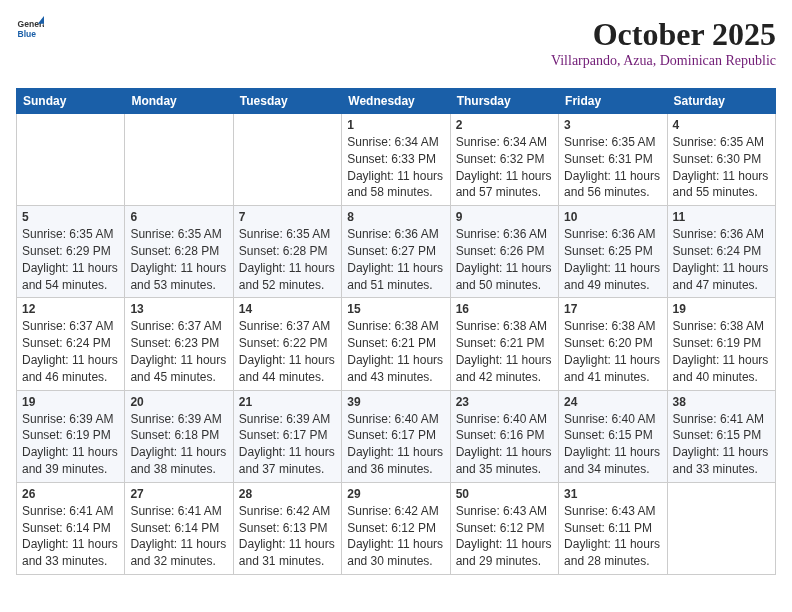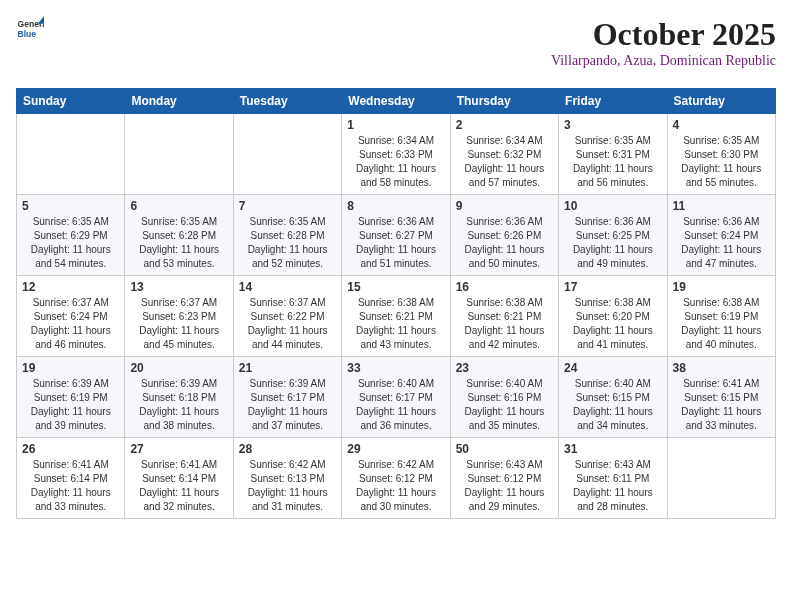--- a/index.html
+++ b/index.html
@@ -68,24 +68,23 @@
     }
     .calendar tr:nth-child(odd) td {
       background: #fff;
     }
     .day-number {
       font-size: 12px;
       font-weight: bold;
       margin-bottom: 2px;
     }
     .day-info {
-      font-size: 10px;
+      font-size: 12px;
       line-height: 1.4;
       color: #333;
-      text-align: center;
     }
     .empty-cell {
       background: #f9f9f9;
     }
   </style>
 </head>
 <body>
 
 <div class="header">
   <div class="logo">
@@ -266,21 +265,21 @@
 and 38 minutes.</div>
         </td>
         <td>
           <div class="day-number">21</div>
           <div class="day-info" style="white-space: pre-line;">Sunrise: 6:39 AM
 Sunset: 6:17 PM
 Daylight: 11 hours
 and 37 minutes.</div>
         </td>
         <td>
-          <div class="day-number">33</div>
+          <div class="day-number">39</div>
           <div class="day-info" style="white-space: pre-line;">Sunrise: 6:40 AM
 Sunset: 6:17 PM
 Daylight: 11 hours
 and 36 minutes.</div>
         </td>
         <td>
           <div class="day-number">23</div>
           <div class="day-info" style="white-space: pre-line;">Sunrise: 6:40 AM
 Sunset: 6:16 PM
 Daylight: 11 hours

